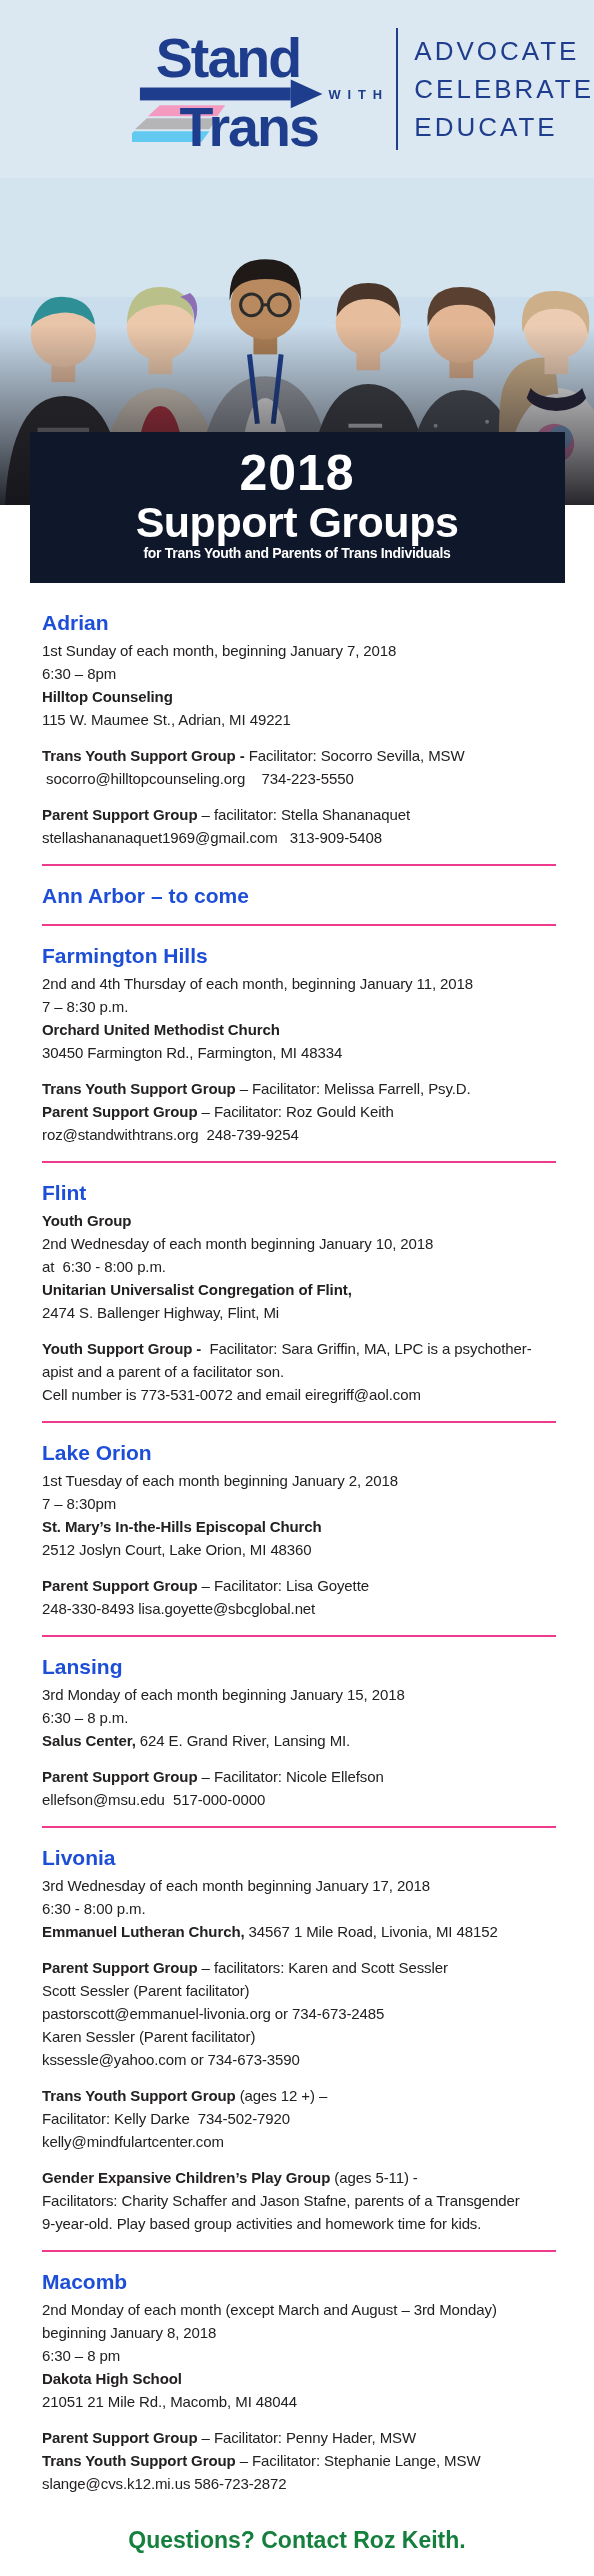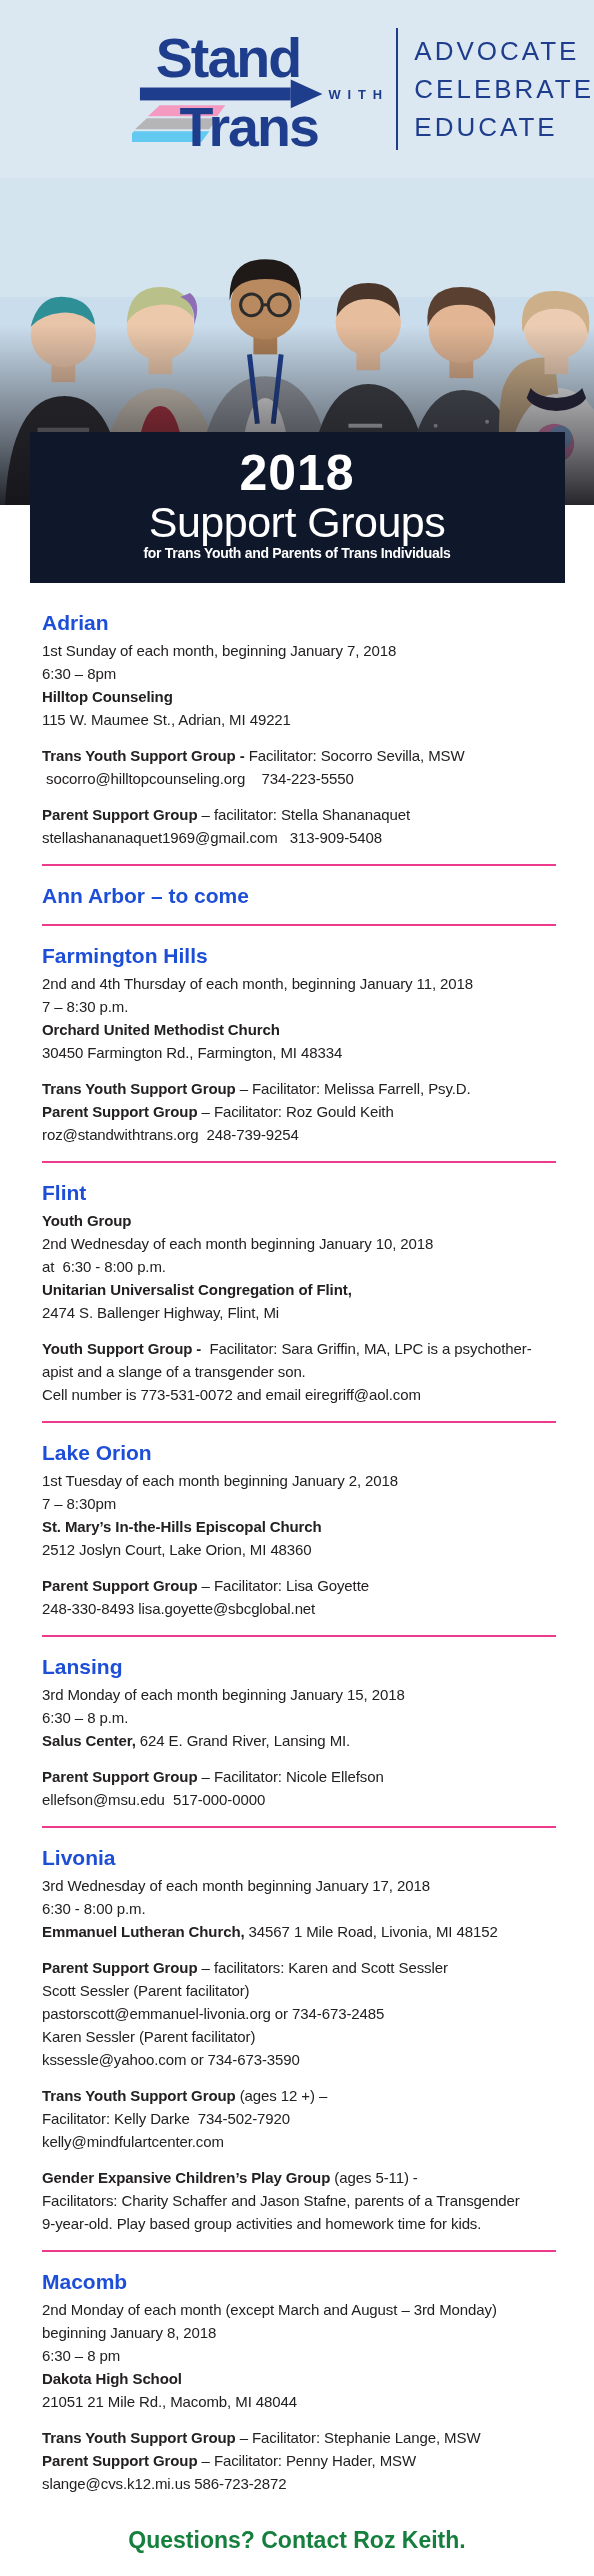--- a/index.html
+++ b/index.html
@@ -13,21 +13,21 @@
   .tagline div { color:#1e3d8c; font-size:26px; letter-spacing:3px; line-height:38px; font-weight:400; }
 
   
   .photo { height:327px; position:relative; background:#cadded; }
   .photo svg { display:block; width:594px; height:327px; }
 
   
   .banner { width:535px; box-sizing:border-box; margin:-73px auto 0; background:#0f172a; color:#fff;
             text-align:center; padding:16px 8px 22px; position:relative; z-index:2; }
   .banner .year { font-size:50px; font-weight:bold; line-height:1.02; letter-spacing:1px; }
-  .banner .title { font-size:43px; font-weight:normal; line-height:1.08; letter-spacing:-0.5px; }
+  .banner .title { font-size:43px; font-weight:bold; line-height:1.08; letter-spacing:-0.5px; }
   .banner .subtitle { font-size:14px; font-weight:bold; letter-spacing:-0.3px; }
 
   
   .content { padding:27px 38px 0 42px; }
   .section h2 { color:#1d4ed8; font-size:21px; line-height:26px; margin:0 0 3px 0; font-weight:bold; }
   .line { margin:0; font-size:15px; line-height:23px; color:#232021; white-space:pre-wrap; letter-spacing:-0.1px; }
   .line .b { font-weight:bold; }
   .block { margin:0 0 13px 0; }
   .block:last-child { margin-bottom:0; }
   .divider { border:none; border-top:2px solid #ee3a8c; margin:15px 0 17px 0; }
@@ -186,21 +186,21 @@
       <div>
           <div class="block">
             <p class="line"><span class="b">Youth Group</span></p>
             <p class="line"><span>2nd Wednesday of each month beginning January 10, 2018</span></p>
             <p class="line"><span>at  6:30 - 8:00 p.m.</span></p>
             <p class="line"><span class="b">Unitarian Universalist Congregation of Flint,</span></p>
             <p class="line"><span>2474 S. Ballenger Highway, Flint, Mi</span></p>
           </div>
           <div class="block">
             <p class="line"><span class="b">Youth Support Group - </span><span> Facilitator: Sara Griffin, MA, LPC is a psychother-</span></p>
-            <p class="line"><span>apist and a slange of a transgender son.</span></p>
+            <p class="line"><span>apist and a parent of a facilitator son.</span></p>
             <p class="line"><span>Cell number is 773-531-0072 and email eiregriff@aol.com</span></p>
           </div>
         </div>
       <hr class="divider">
     </div>
 
     <div class="section">
       <h2>Lake Orion</h2>
       <div>
           <div class="block">
@@ -266,22 +266,22 @@
       <h2>Macomb</h2>
       <div>
           <div class="block">
             <p class="line"><span>2nd Monday of each month (except March and August – 3rd Monday)</span></p>
             <p class="line"><span>beginning January 8, 2018</span></p>
             <p class="line"><span>6:30 – 8 pm</span></p>
             <p class="line"><span class="b">Dakota High School</span></p>
             <p class="line"><span>21051 21 Mile Rd., Macomb, MI 48044</span></p>
           </div>
           <div class="block">
+            <p class="line"><span class="b">Parent Support Group</span><span> – Facilitator: Penny Hader, MSW</span></p>
             <p class="line"><span class="b">Trans Youth Support Group</span><span> – Facilitator: Stephanie Lange, MSW</span></p>
-            <p class="line"><span class="b">Parent Support Group</span><span> – Facilitator: Penny Hader, MSW</span></p>
             <p class="line"><span>slange@cvs.k12.mi.us 586-723-2872</span></p>
           </div>
         </div>
 
     </div>
   </div>
 
   <div class="footer-contact">
     <div>Questions? Contact Roz Keith.</div>
 

